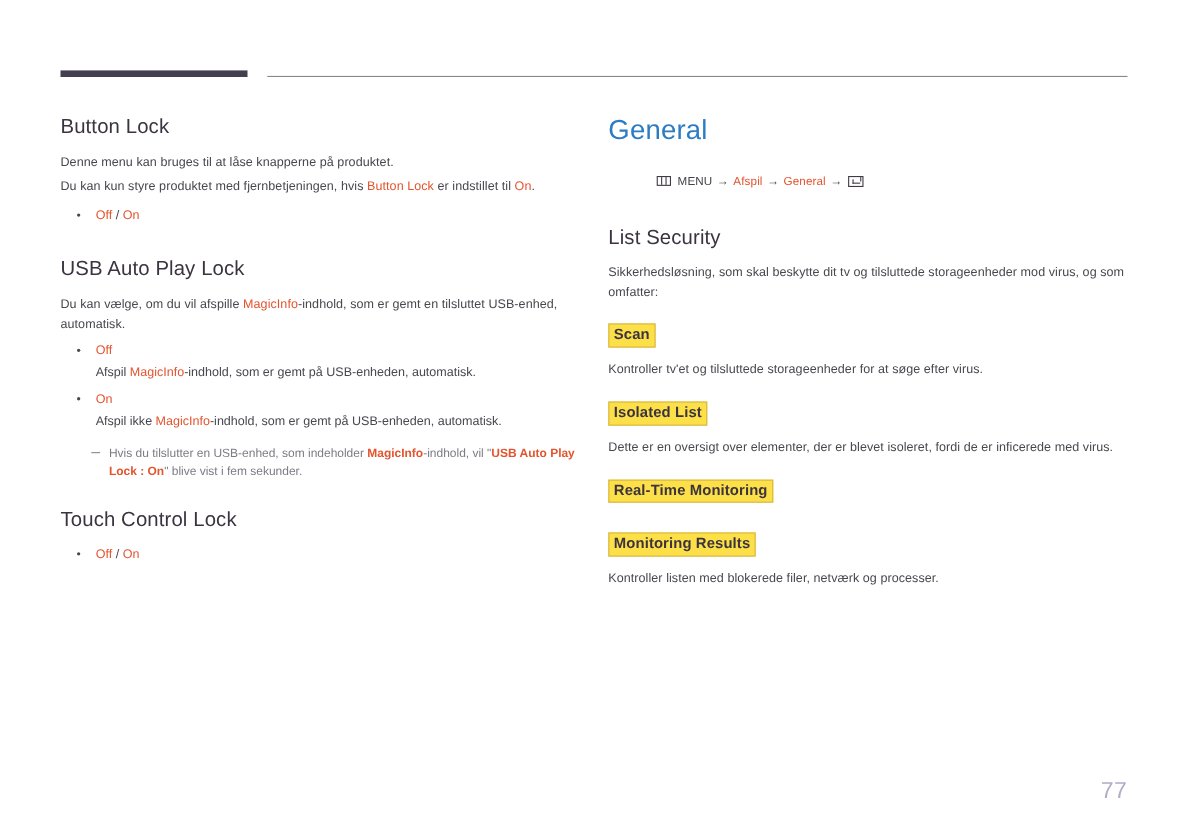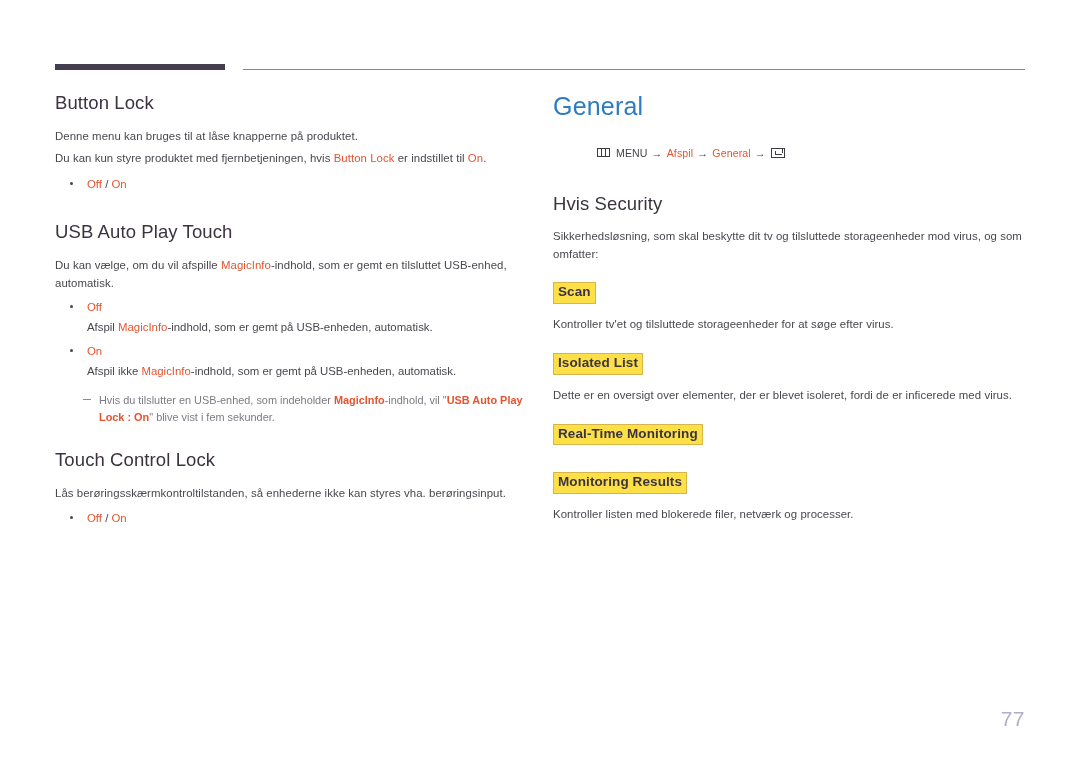--- a/index.html
+++ b/index.html
@@ -40,21 +40,21 @@
     top: 5px;
     width: 782px;
     height: 1px;
     background: #86868c;
   }
 
   
   .columns {
     position: absolute;
     left: 0;
-    top: 0;
+    top: 12px;
     width: 1080px;
     height: 700px;
   }
   .col-left {
     position: absolute;
     left: 55px;
     top: 92px;
     width: 470px;
   }
   .col-right {
@@ -247,21 +247,21 @@
       <ul class="bullets">
         <li>
           <span class="dot"></span><span class="accent">Off</span><span> / </span><span class="accent">On</span>
         </li>
       </ul>
     </section>
 
     <div class="spacer-lg"></div>
 
     <section>
-      <h2 class="section-title">USB Auto Play Touch</h2>
+      <h2 class="section-title">USB Auto Play Lock</h2>
       <p class="body-text tight"><span>Du kan vælge, om du vil afspille </span><span class="accent">MagicInfo</span><span>-indhold, som er gemt en tilsluttet USB-enhed, automatisk.</span></p>
 
       <ul class="bullets">
         <li>
           <span class="dot"></span><span class="accent">Off</span>
           <span class="opt-sub"><span>Afspil </span><span class="accent">MagicInfo</span><span>-indhold, som er gemt på USB-enheden, automatisk.</span></span>
         </li>
         <li>
           <span class="dot"></span><span class="accent">On</span>
           <span class="opt-sub"><span>Afspil ikke </span><span class="accent">MagicInfo</span><span>-indhold, som er gemt på USB-enheden, automatisk.</span></span>
@@ -270,21 +270,20 @@
 
       <div class="note">
         <span class="dash"></span><span>Hvis du tilslutter en USB-enhed, som indeholder </span><span class="accent-bold">MagicInfo</span><span>-indhold, vil "</span><span class="accent-bold">USB Auto Play Lock : On</span><span>" blive vist i fem sekunder.</span>
       </div>
     </section>
 
     <div class="spacer-lg"></div>
 
     <section>
       <h2 class="section-title">Touch Control Lock</h2>
-      <p class="body-text">Lås berøringsskærmkontroltilstanden, så enhederne ikke kan styres vha. berøringsinput.</p>
       <ul class="bullets">
         <li>
           <span class="dot"></span><span class="accent">Off</span><span> / </span><span class="accent">On</span>
         </li>
       </ul>
     </section>
   </div>
 
   <div class="col-right">
 
@@ -296,21 +295,21 @@
       <span class="arrow">→</span>
       <span class="bc-link">Afspil</span>
       <span class="arrow">→</span>
       <span class="bc-link">General</span>
       <span class="arrow">→</span>
       <span class="icon-enter">
           <span class="arr"></span>
         </span>
     </div>
 
-    <h2 class="section-title">Hvis Security</h2>
+    <h2 class="section-title">List Security</h2>
     <p class="body-text tight">Sikkerhedsløsning, som skal beskytte dit tv og tilsluttede storageenheder mod virus, og som omfatter:</p>
 
     <div class="spacer-md"></div>
 
     <h3 class="hl-title">Scan</h3>
     <p class="body-text">Kontroller tv'et og tilsluttede storageenheder for at søge efter virus.</p>
 
     <div class="spacer-md"></div>
 
     <h3 class="hl-title">Isolated List</h3>

